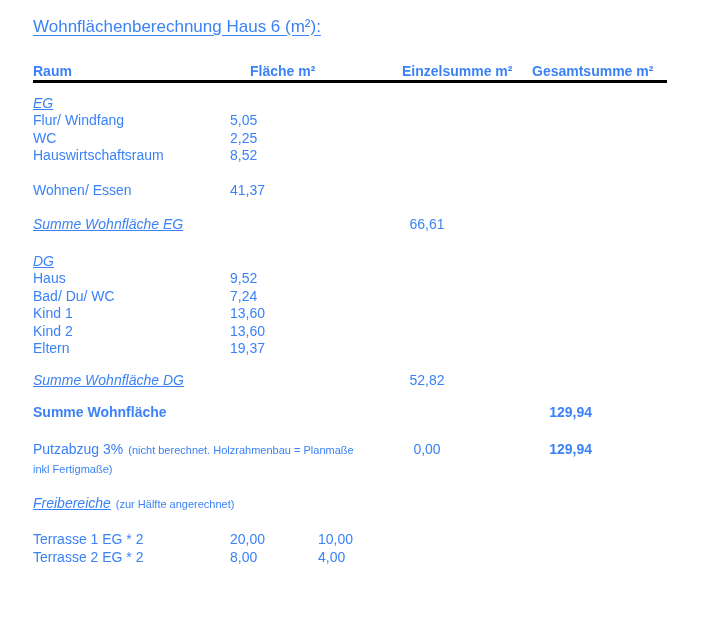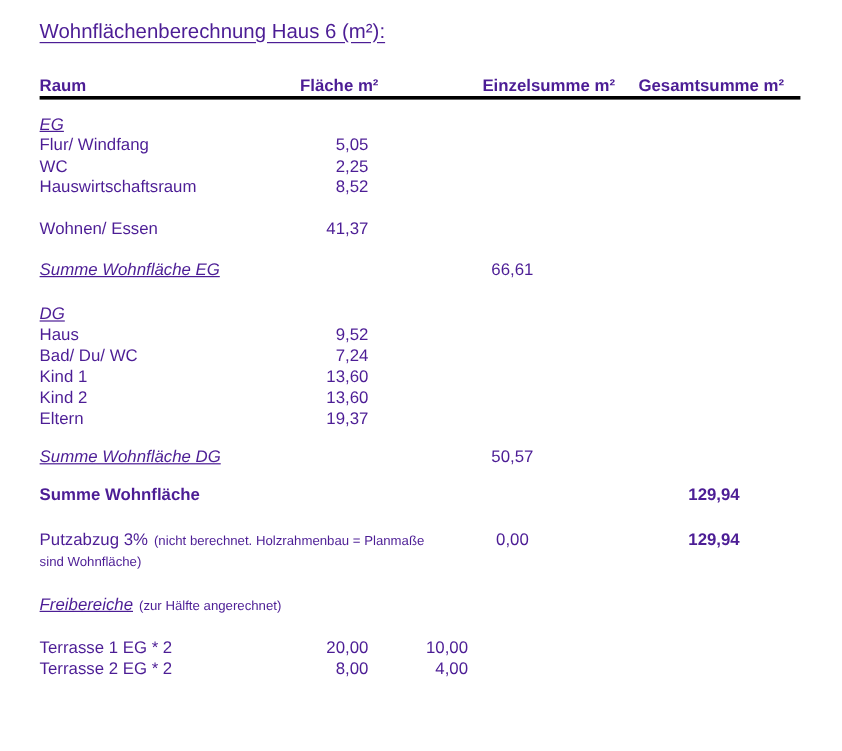--- a/index.html
+++ b/index.html
@@ -1,21 +1,21 @@
 <!DOCTYPE html>
 <html><head>
 <meta charset="utf-8">
 <style>
   html, body { margin: 0; padding: 0; background: #ffffff; }
   .page {
     position: relative;
     width: 702px;
     height: 626px;
     background: #ffffff;
-    color: #4c1d95;
+    color: #3b82f6;
     font-family: "Liberation Sans", sans-serif;
     font-size: 14px;
     overflow: hidden;
   }
   .row { position: absolute; left: 0; width: 600px; height: 18px; white-space: nowrap; }
   .title {
     position: absolute; left: 33px; top: 17px;
     font-size: 17px;
     text-decoration: underline;
     text-underline-offset: 3px;
@@ -25,24 +25,24 @@
   .u { text-decoration: underline; font-style: italic; }
   .small { font-size: 11px; }
   
   .h-raum { position: absolute; left: 33px; }
   .h-fl   { position: absolute; left: 250px; }
   .h-einz { position: absolute; left: 402px; }
   .h-ges  { position: absolute; left: 532px; }
   .hrule  { position: absolute; left: 33px; top: 80px; width: 634px; height: 3px; background: #000; }
   
   .c-name { position: absolute; left: 33px; }
-  .c-fl   { position: absolute; left: 230px; width: 77px; text-align: right; }
-  .c-half { position: absolute; left: 318px; width: 72px; text-align: right; }
+  .c-fl   { position: absolute; left: 230px; width: 77px; }
+  .c-half { position: absolute; left: 318px; width: 72px; }
   .c-einz { position: absolute; left: 391px; width: 72px; text-align: center; }
-  .c-ges  { position: absolute; left: 555px; width: 80px; text-align: center; }
+  .c-ges  { position: absolute; left: 512px; width: 80px; text-align: right; }
   .u2 { text-decoration: underline; text-decoration-thickness: 2px; text-underline-offset: 2px; }
   .note { margin-left: 5px; margin-top: 12px; }
 </style>
 </head>
 <body>
 
 <div class="page">
 
   <div class="title">Wohnflächenberechnung Haus 6 (m²):</div>
 
@@ -96,35 +96,35 @@
   <div class="row" style="top:323px">
     <span class="c-name">Kind 2</span>
     <span class="c-fl">13,60</span>
   </div>
   <div class="row" style="top:340px">
     <span class="c-name">Eltern</span>
     <span class="c-fl">19,37</span>
   </div>
   <div class="row" style="top:372px">
     <span class="c-name u">Summe Wohnfläche DG</span>
-    <span class="c-einz">50,57</span>
+    <span class="c-einz">52,82</span>
   </div>
 
   <div class="row b" style="top:404px">
     <span class="c-name">Summe Wohnfläche</span>
     <span class="c-ges">129,94</span>
   </div>
 
   <div class="row" style="top:441px">
     <span class="c-name"><span>Putzabzug 3%</span><span class="small note">(nicht berechnet. Holzrahmenbau = Planmaße</span></span>
     <span class="c-einz">0,00</span>
     <span class="c-ges b">129,94</span>
   </div>
   <div class="row small" style="top:463px">
-    <span class="c-name">sind Wohnfläche)</span>
+    <span class="c-name">inkl Fertigmaße)</span>
   </div>
 
   <div class="row" style="top:495px">
     <span class="c-name"><span class="u">Freibereiche</span><span class="small note">(zur Hälfte angerechnet)</span></span>
   </div>
   <div class="row" style="top:531px">
     <span class="c-name">Terrasse 1 EG * 2</span>
     <span class="c-fl">20,00</span>
     <span class="c-half">10,00</span>
   </div>

